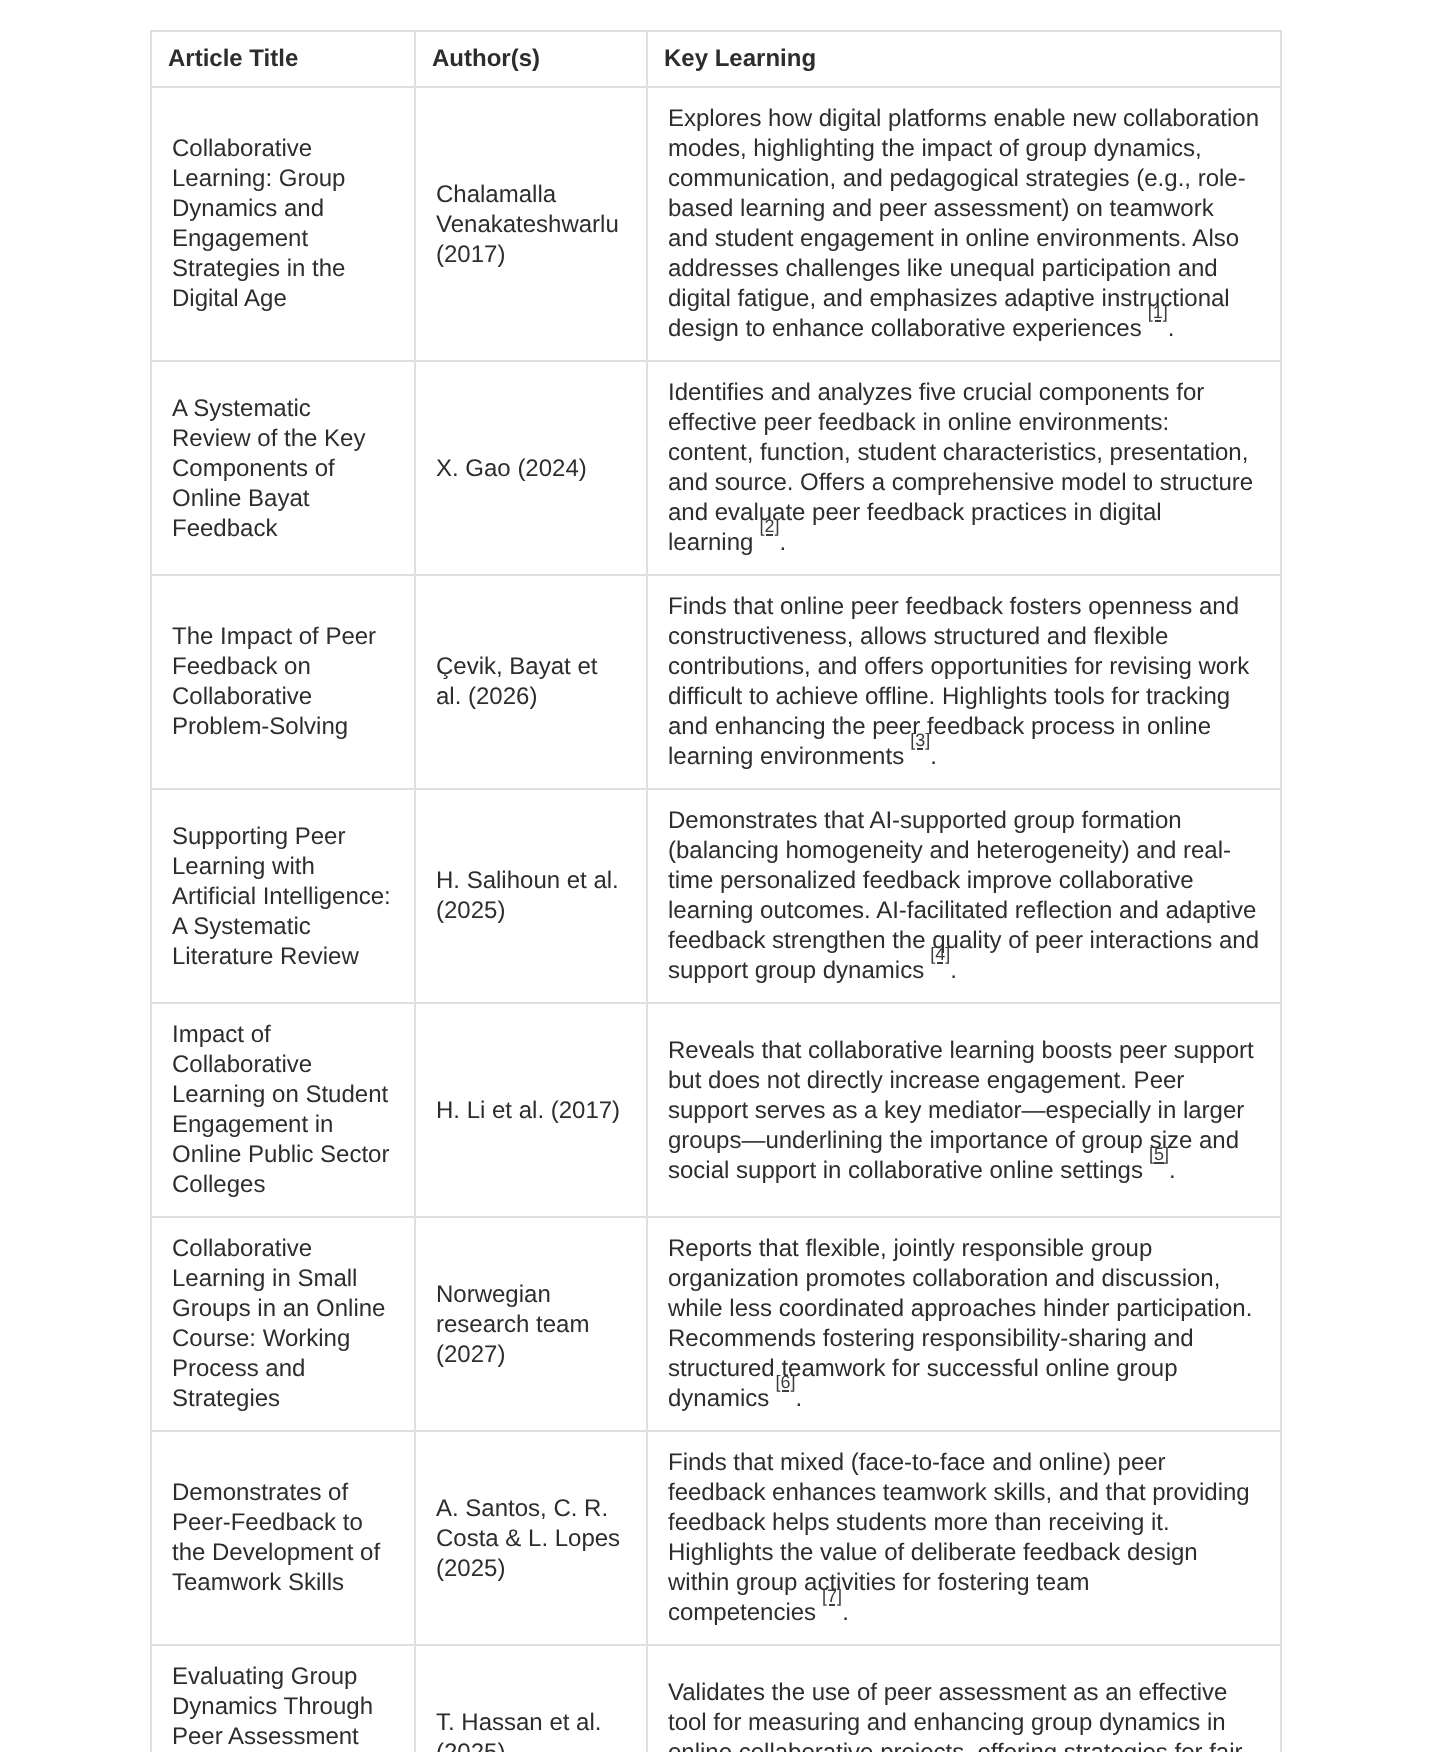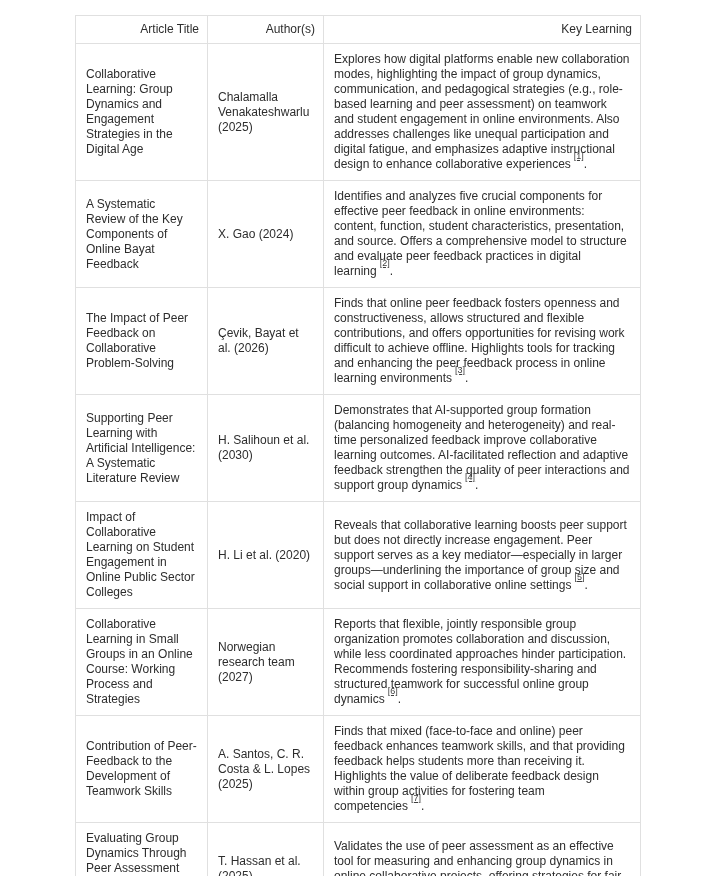--- a/index.html
+++ b/index.html
@@ -29,22 +29,22 @@
   .lit-table col.c-findings { width: 317px; }
   .lit-table th, .lit-table td {
     border: 1px solid #e0e0e0;
     background: #ffffff;
     vertical-align: middle;
     text-align: left;
     padding: 8px 10px;
     word-wrap: break-word;
   }
   .lit-table th {
-    text-align: right;
-    font-weight: 400;
+    text-align: left;
+    font-weight: 700;
     padding: 6px 8px;
   }
   .cite {
     font-size: 9px;
     line-height: 0;
     text-decoration: underline;
     color: #3c3c3c;
     position: relative;
     top: -4px;
     margin-left: 3px;
@@ -69,21 +69,21 @@
         <th>Author(s)</th>
         <th>Key Learning</th>
       </tr>
     </thead>
     <tbody id="table-body">
   <tr>
     <td>
       <span>Collaborative Learning: Group Dynamics and Engagement Strategies in the Digital Age</span>
     </td>
     <td>
-      <span>Chalamalla Venakateshwarlu (2025)</span>
+      <span>Chalamalla Venakateshwarlu (2017)</span>
     </td>
     <td>
       <span>Explores how digital platforms enable new collaboration modes, highlighting the impact of group dynamics, communication, and pedagogical strategies (e.g., role-based learning and peer assessment) on teamwork and student engagement in online environments. Also addresses challenges like unequal participation and digital fatigue, and emphasizes adaptive instructional design to enhance collaborative experiences</span><sup class="cite">[1]</sup><span>.</span>
     </td>
   </tr>
 
   <tr>
     <td>
       <span>A Systematic Review of the Key Components of Online Bayat Feedback</span>
     </td>
@@ -105,54 +105,54 @@
     <td>
       <span>Finds that online peer feedback fosters openness and constructiveness, allows structured and flexible contributions, and offers opportunities for revising work difficult to achieve offline. Highlights tools for tracking and enhancing the peer feedback process in online learning environments</span><sup class="cite">[3]</sup><span>.</span>
     </td>
   </tr>
 
   <tr>
     <td>
       <span>Supporting Peer Learning with Artificial Intelligence: A Systematic Literature Review</span>
     </td>
     <td>
-      <span>H. Salihoun et al. (2030)</span>
+      <span>H. Salihoun et al. (2025)</span>
     </td>
     <td>
       <span>Demonstrates that AI-supported group formation (balancing homogeneity and heterogeneity) and real-time personalized feedback improve collaborative learning outcomes. AI-facilitated reflection and adaptive feedback strengthen the quality of peer interactions and support group dynamics</span><sup class="cite">[4]</sup><span>.</span>
     </td>
   </tr>
 
   <tr>
     <td>
       <span>Impact of Collaborative Learning on Student Engagement in Online Public Sector Colleges</span>
     </td>
     <td>
-      <span>H. Li et al. (2020)</span>
+      <span>H. Li et al. (2017)</span>
     </td>
     <td>
       <span>Reveals that collaborative learning boosts peer support but does not directly increase engagement. Peer support serves as a key mediator—especially in larger groups—underlining the importance of group size and social support in collaborative online settings</span><sup class="cite">[5]</sup><span>.</span>
     </td>
   </tr>
 
   <tr>
     <td>
       <span>Collaborative Learning in Small Groups in an Online Course: Working Process and Strategies</span>
     </td>
     <td>
       <span>Norwegian research team (2027)</span>
     </td>
     <td>
       <span>Reports that flexible, jointly responsible group organization promotes collaboration and discussion, while less coordinated approaches hinder participation. Recommends fostering responsibility-sharing and structured teamwork for successful online group dynamics</span><sup class="cite">[6]</sup><span>.</span>
     </td>
   </tr>
 
   <tr>
     <td>
-      <span>Contribution of Peer-Feedback to the Development of Teamwork Skills</span>
+      <span>Demonstrates of Peer-Feedback to the Development of Teamwork Skills</span>
     </td>
     <td>
       <span>A. Santos, C. R. Costa &amp; L. Lopes (2025)</span>
     </td>
     <td>
       <span>Finds that mixed (face-to-face and online) peer feedback enhances teamwork skills, and that providing feedback helps students more than receiving it. Highlights the value of deliberate feedback design within group activities for fostering team competencies</span><sup class="cite">[7]</sup><span>.</span>
     </td>
   </tr>
 
   <tr>

